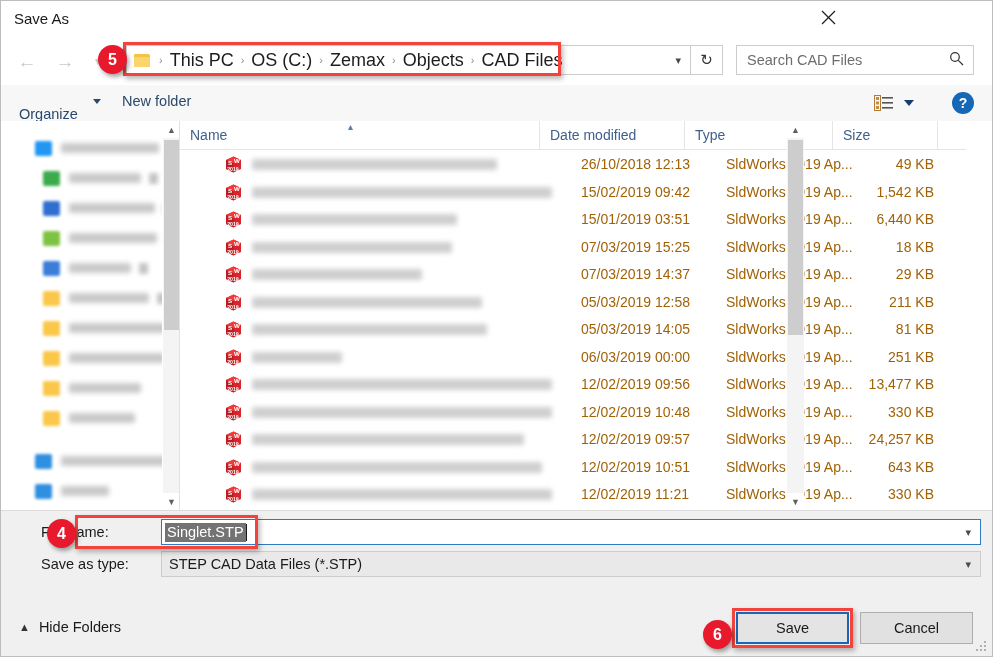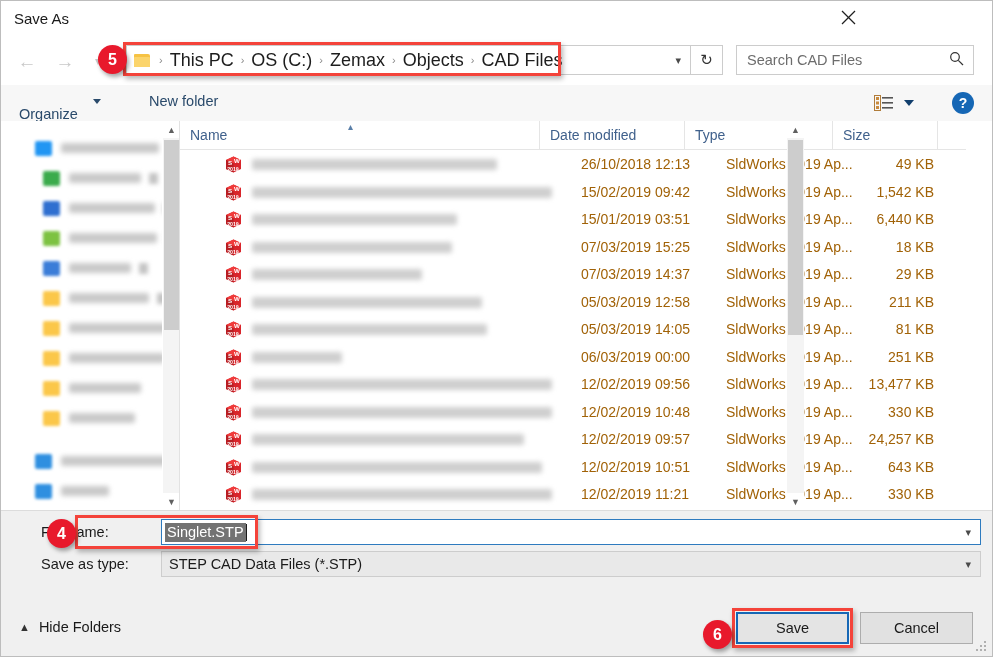--- a/index.html
+++ b/index.html
@@ -21,21 +21,20 @@
     border: 1px solid #bdbdbd;
   }
 
   
   .titlebar {
     position: absolute;
     left: 0; top: 0;
     width: 850px;
     height: 36px;
     background: #ffffff;
-    padding-left: 20px;
   }
   .title-text {
     position: absolute;
     left: 13px; top: 9px;
     font-size: 15px;
     color: #1a1a1a;
   }
   .close-btn {
     position: absolute;
     right: 0; top: 0;
@@ -169,21 +168,21 @@
   }
   .cmd-organize { left: 18px; margin-top: 13px; }
   .cmd-caret {
     position: absolute;
     left: 92px; top: 14px;
     width: 0; height: 0;
     border-left: 4px solid transparent;
     border-right: 4px solid transparent;
     border-top: 5px solid #2a4a6b;
   }
-  .cmd-newfolder { left: 148px; }
+  .cmd-newfolder { left: 121px; }
   .view-icon {
     position: absolute;
     left: 873px; top: 10px;
     width: 20px; height: 16px;
   }
   .view-caret {
     position: absolute;
     left: 903px; top: 15px;
     width: 0; height: 0;
     border-left: 5px solid transparent;

